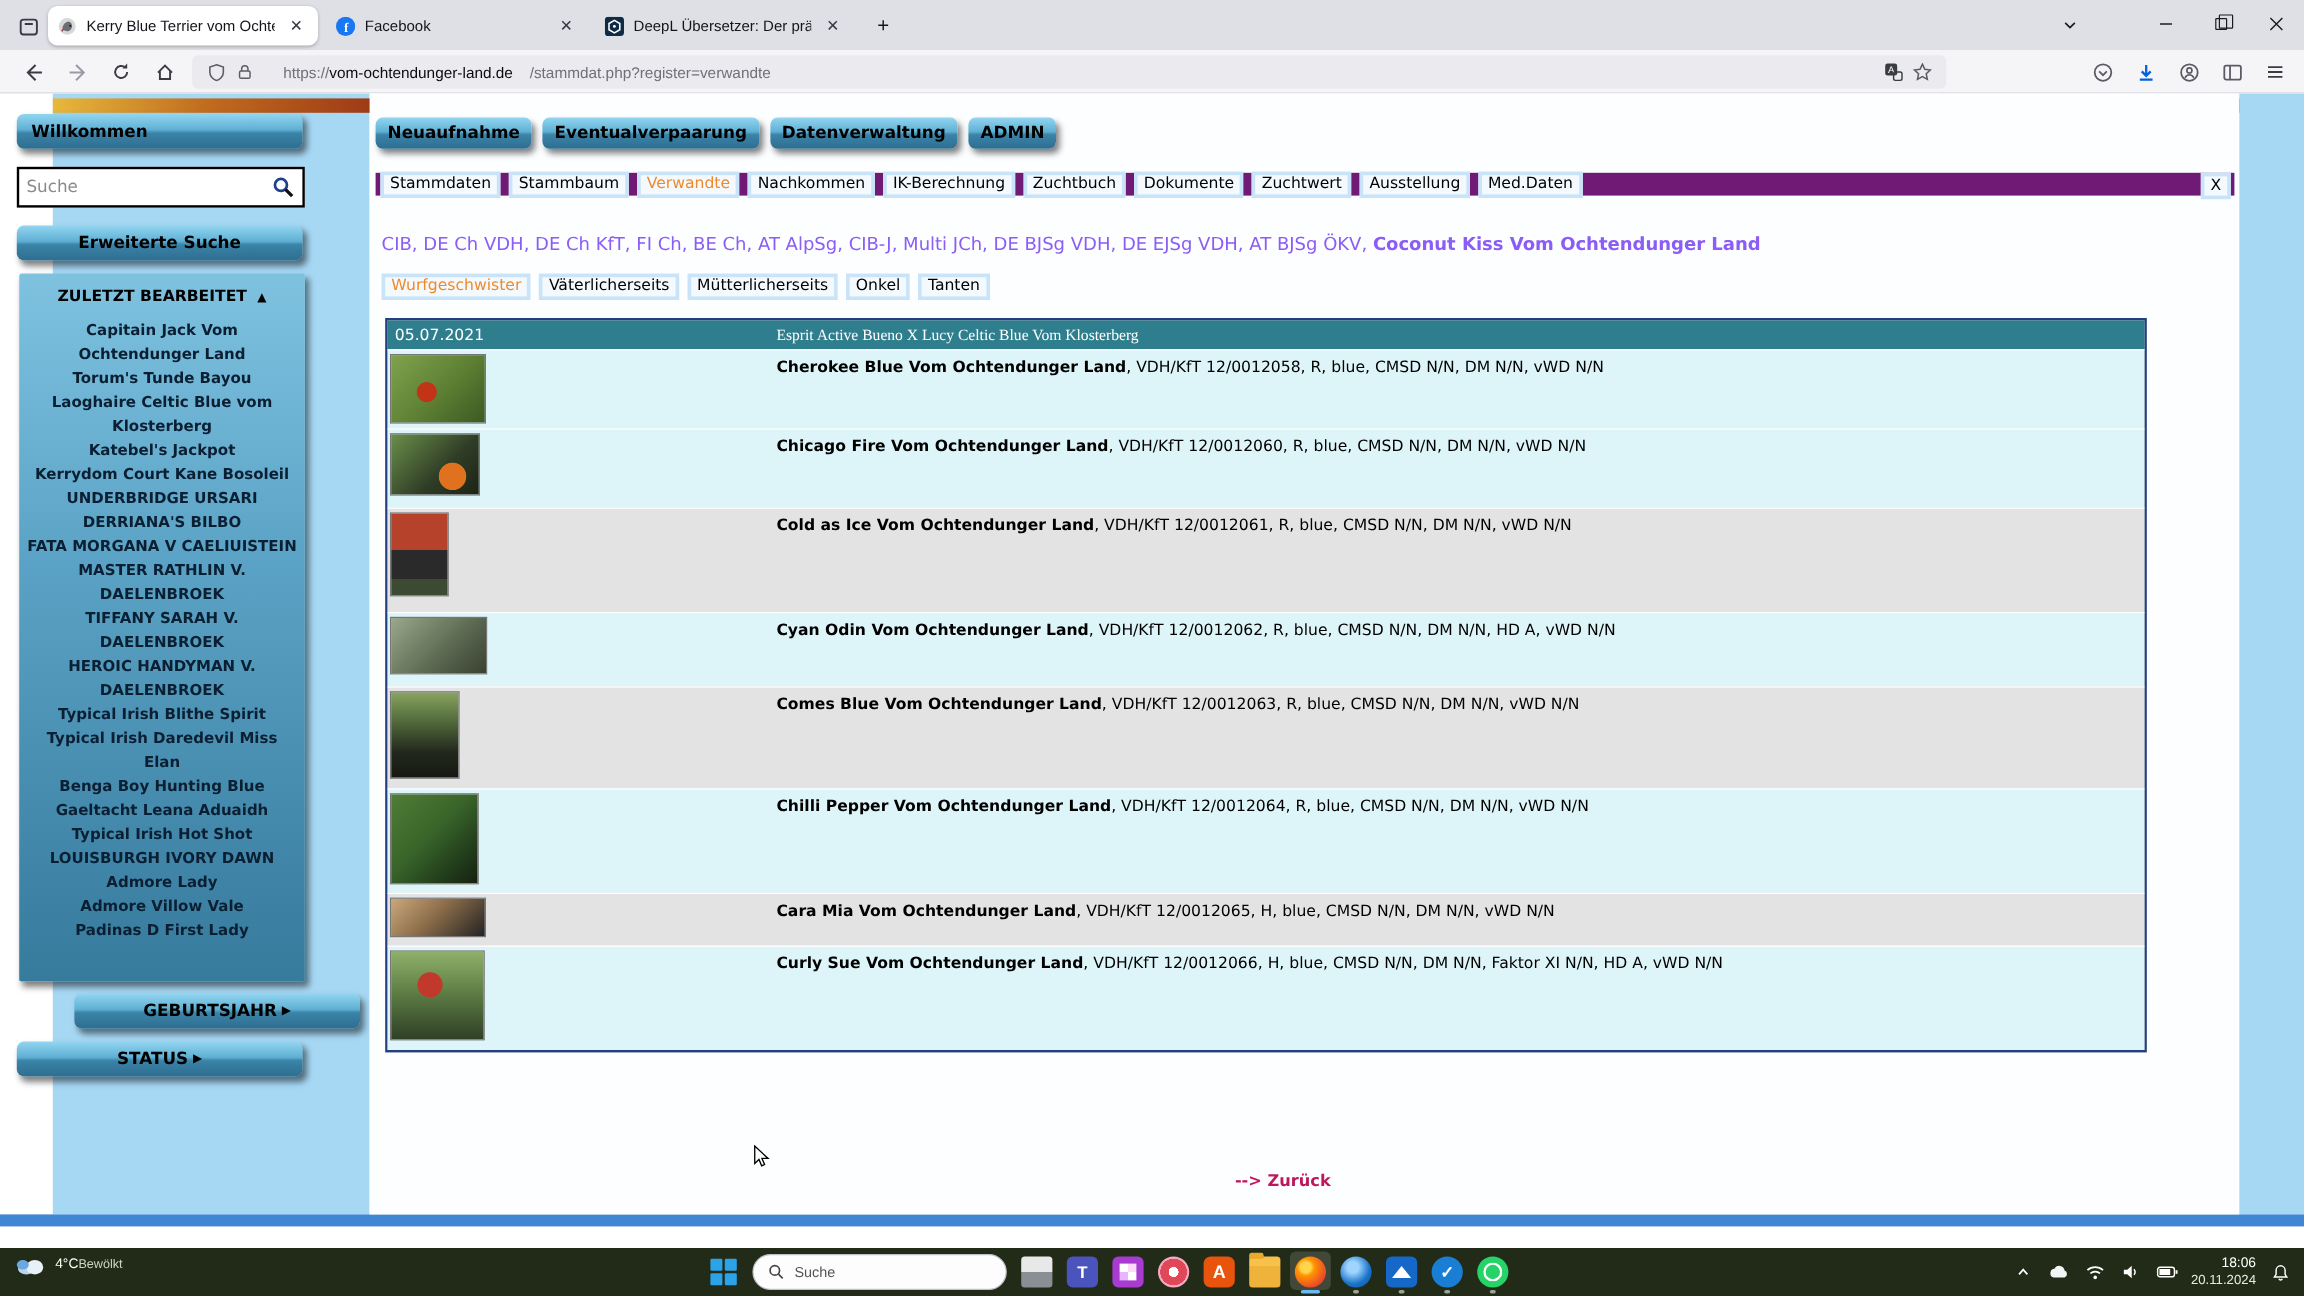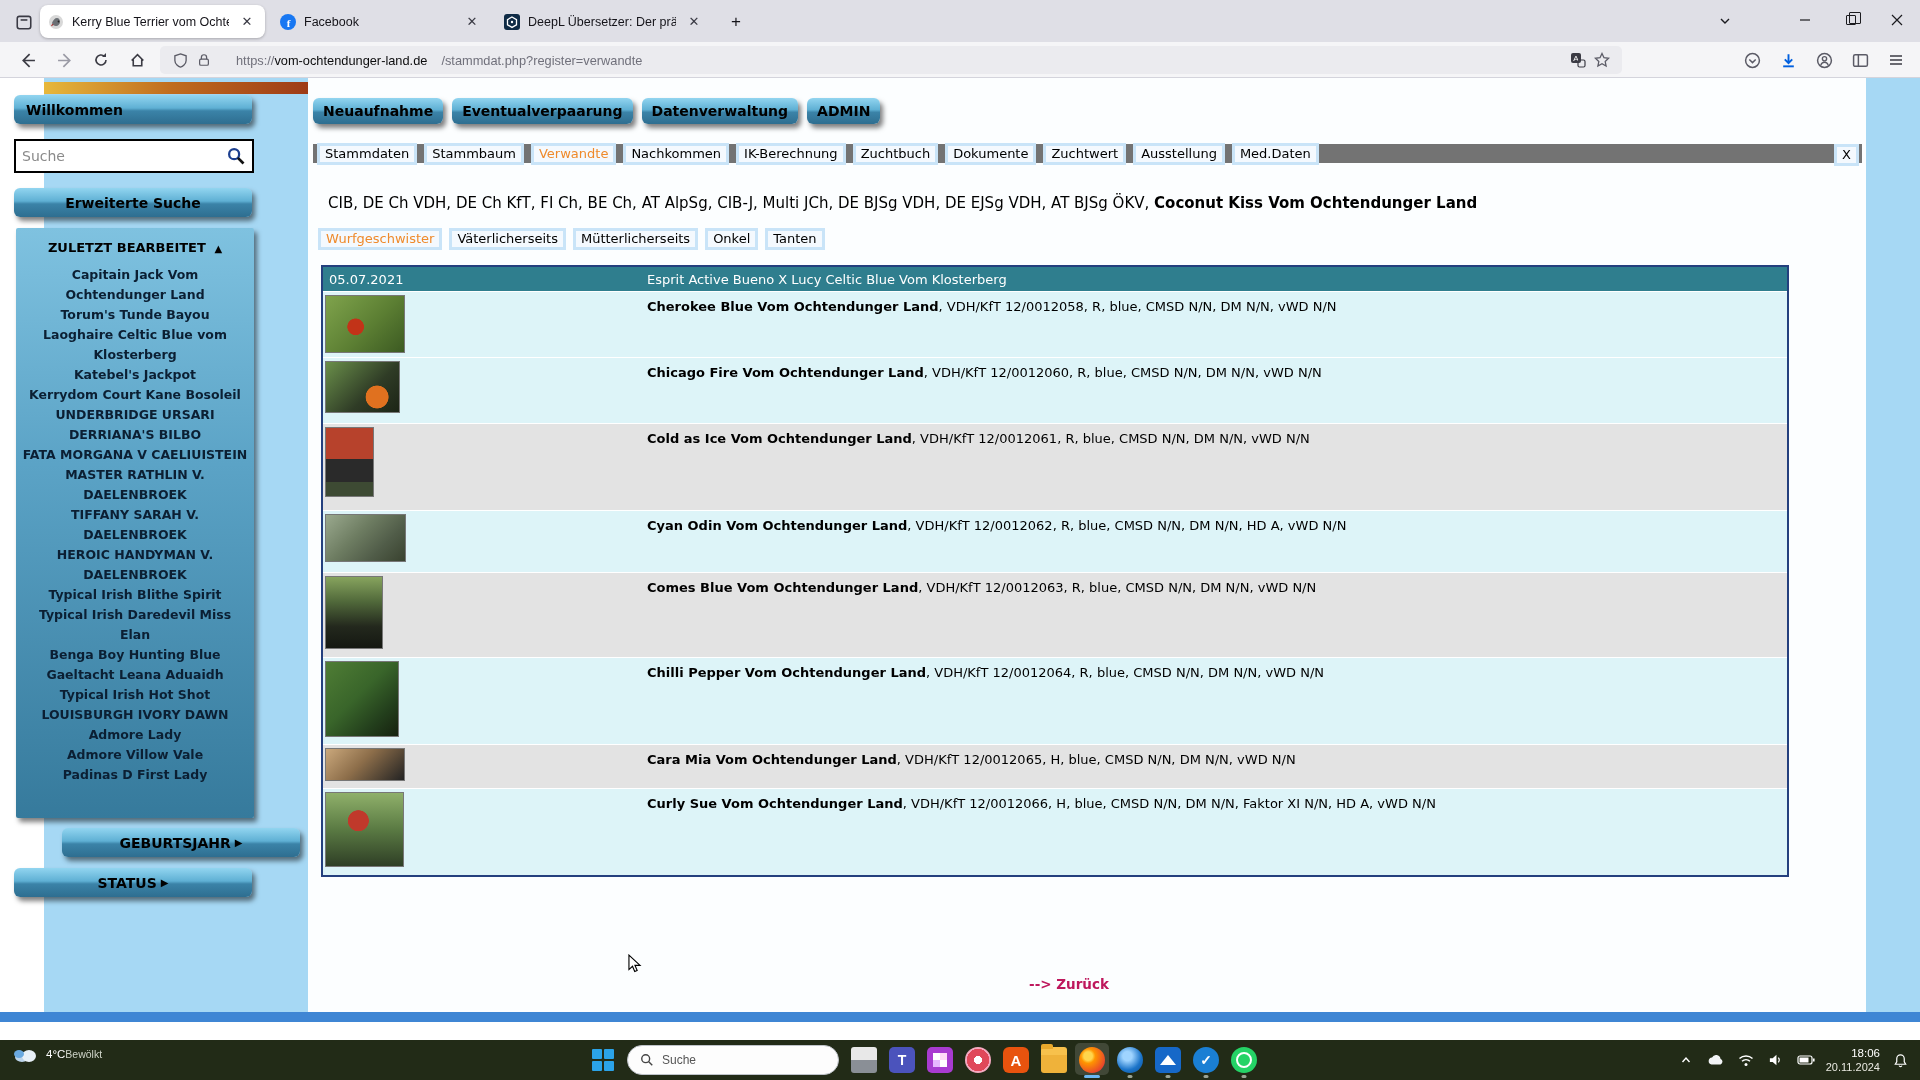--- a/index.html
+++ b/index.html
@@ -56,34 +56,34 @@
     background:linear-gradient(180deg,#7fc2e0 0%,#5ba3c6 40%,#367a9c 100%);
     box-shadow:3px 4px 5px rgba(0,0,0,.5); border-radius:2px;
     font-family:"DejaVu Sans", sans-serif; text-align:center; padding-top:12px; }
   .recent-header { font-size:13px; font-weight:700; color:#000; margin-bottom:10px; }
   .recent-item { font-size:12.5px; font-weight:700; color:#0b1f33; line-height:20px; padding:0 6px; cursor:pointer; }
 
   .main { position:absolute; left:308px; top:0; width:1558px; height:934px; background:#fcfeff; }
   .nav-buttons { position:absolute; left:5px; top:20px; display:flex; gap:9px; }
   .nav-buttons .gbtn { height:26px; padding:0 10px; font-size:14px; }
 
-  .register-strip { position:absolute; left:5px; top:66px; width:1549px; height:19px; background:#737373; display:flex; align-items:center; padding-left:4px; gap:7px; }
+  .register-strip { position:absolute; left:5px; top:66px; width:1549px; height:19px; background:#701a75; display:flex; align-items:center; padding-left:4px; gap:7px; }
   .stab { background:#f4f9fe; border:3px solid #c9e4f8; font-family:"DejaVu Sans", sans-serif; font-size:13px; color:#000; height:22px; line-height:16px; padding:0 5px; white-space:nowrap; cursor:pointer; }
   .stab.active { color:#ef8a2b; }
   .close-tab { position:absolute; right:3px; top:0; height:22px; font-weight:400; }
 
-  .champ-title { position:absolute; left:20px; top:116px; width:1540px; font-family:"DejaVu Sans", sans-serif; font-size:15px; color:#000000; white-space:nowrap; }
+  .champ-title { position:absolute; left:10px; top:116px; width:1540px; font-family:"DejaVu Sans", sans-serif; font-size:15px; color:#8b5cf6; white-space:nowrap; }
   .champ-title b { font-weight:700; }
 
   .relation-strip { position:absolute; left:10px; top:150px; display:flex; gap:7px; }
 
   .litter-table { position:absolute; left:13px; top:187px; width:1468px; border:2px solid #24407e; background:#e5e5e5; }
   .litter-head { height:24px; background:#2f7e8e; color:#fff; font-family:"DejaVu Sans", sans-serif; font-size:13px; position:relative; display:flex; align-items:center; }
   .litter-date { padding-left:6px; }
-  .litter-parents { position:absolute; left:324px; }
+  .litter-parents { position:absolute; left:324px;font-family:Liberation Serif, serif; }
   .dog-row { position:relative; border-top:1px solid #fff; cursor:pointer; }
   .dog-row.cyan { background:#ddf4f8; }
   .dog-row.gray { background:#e3e3e3; }
   .dog-row .thumb { position:absolute; left:2px; top:3px; border:1px solid #777; }
   .dog-text { position:absolute; left:324px; top:7px; font-family:"DejaVu Sans", sans-serif; font-size:13px; color:#000; white-space:nowrap; }
   .dog-text b { font-weight:700; }
   .r1{height:66px}.r2{height:88px}.r3{height:66px}.r4{height:87px}.r5{height:62px}
   .r6{height:85px}.r7{height:87px}.r8{height:44px}.r9{height:87px}
 
   .photo-1{width:80px;height:58px;background:radial-gradient(circle at 38% 55%, #c23318 0 14%, transparent 15%),linear-gradient(135deg,#7fa34c 0%,#5c7f33 55%,#3c5a22 100%);}

